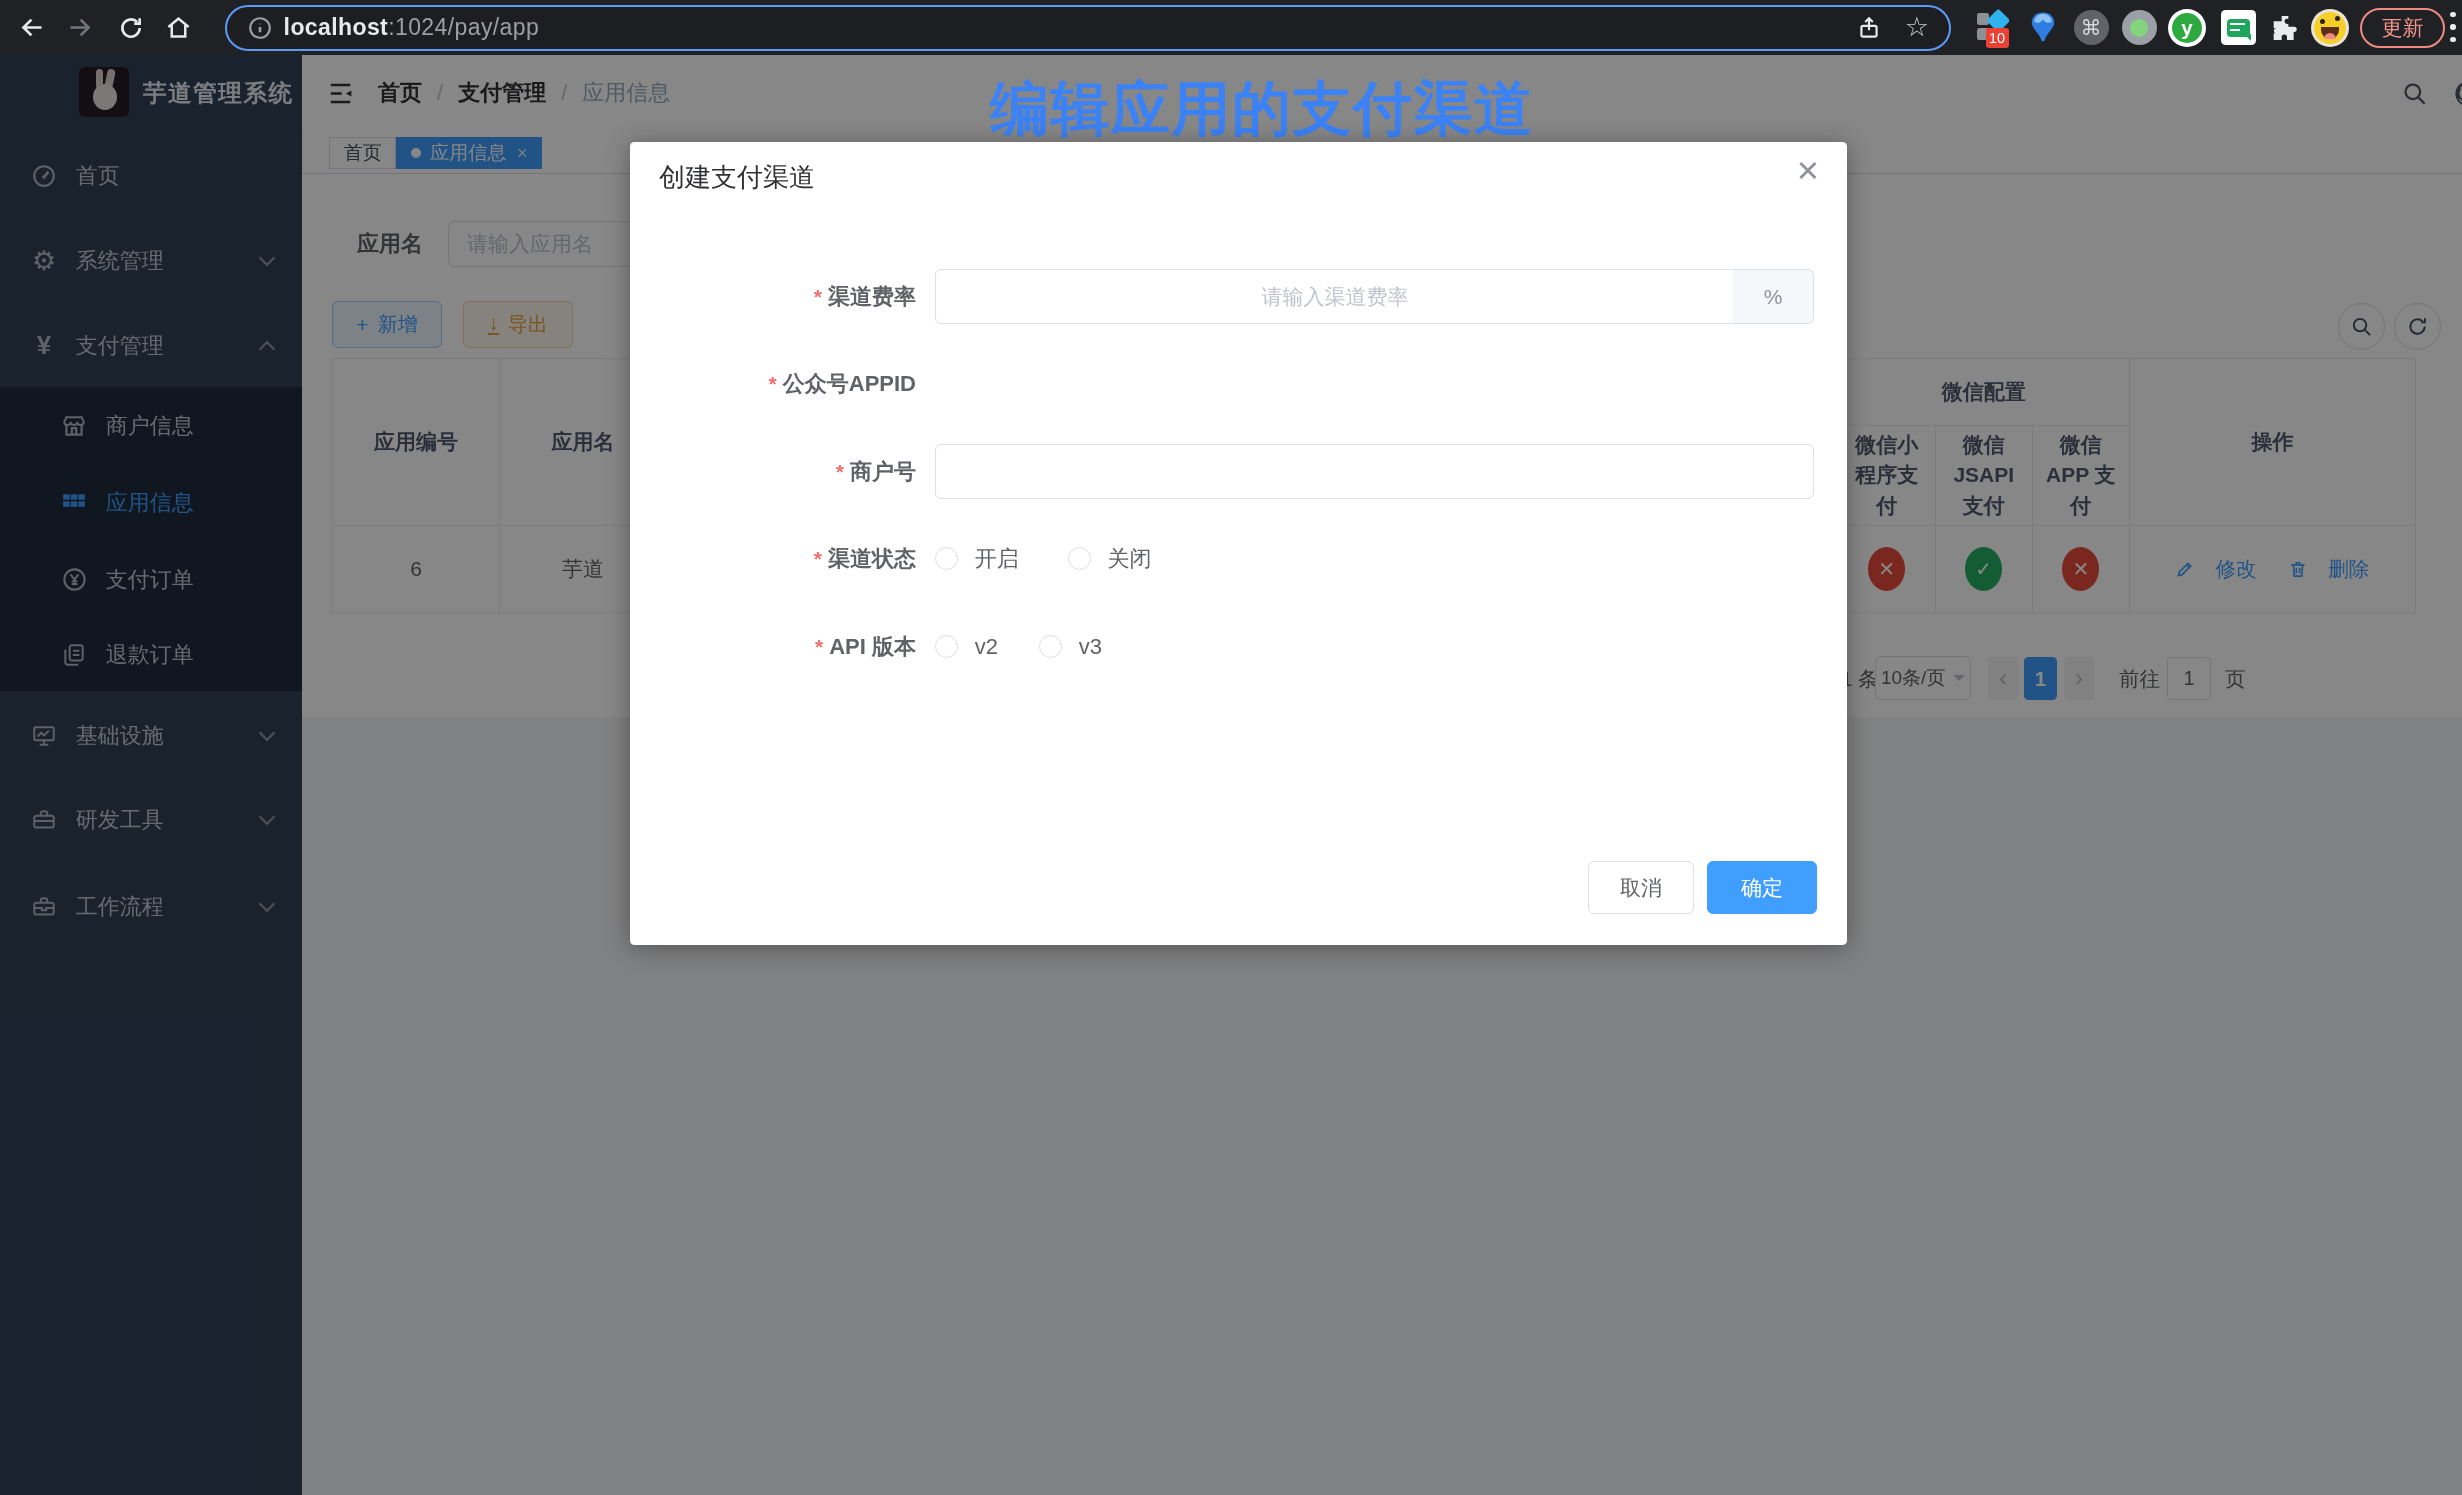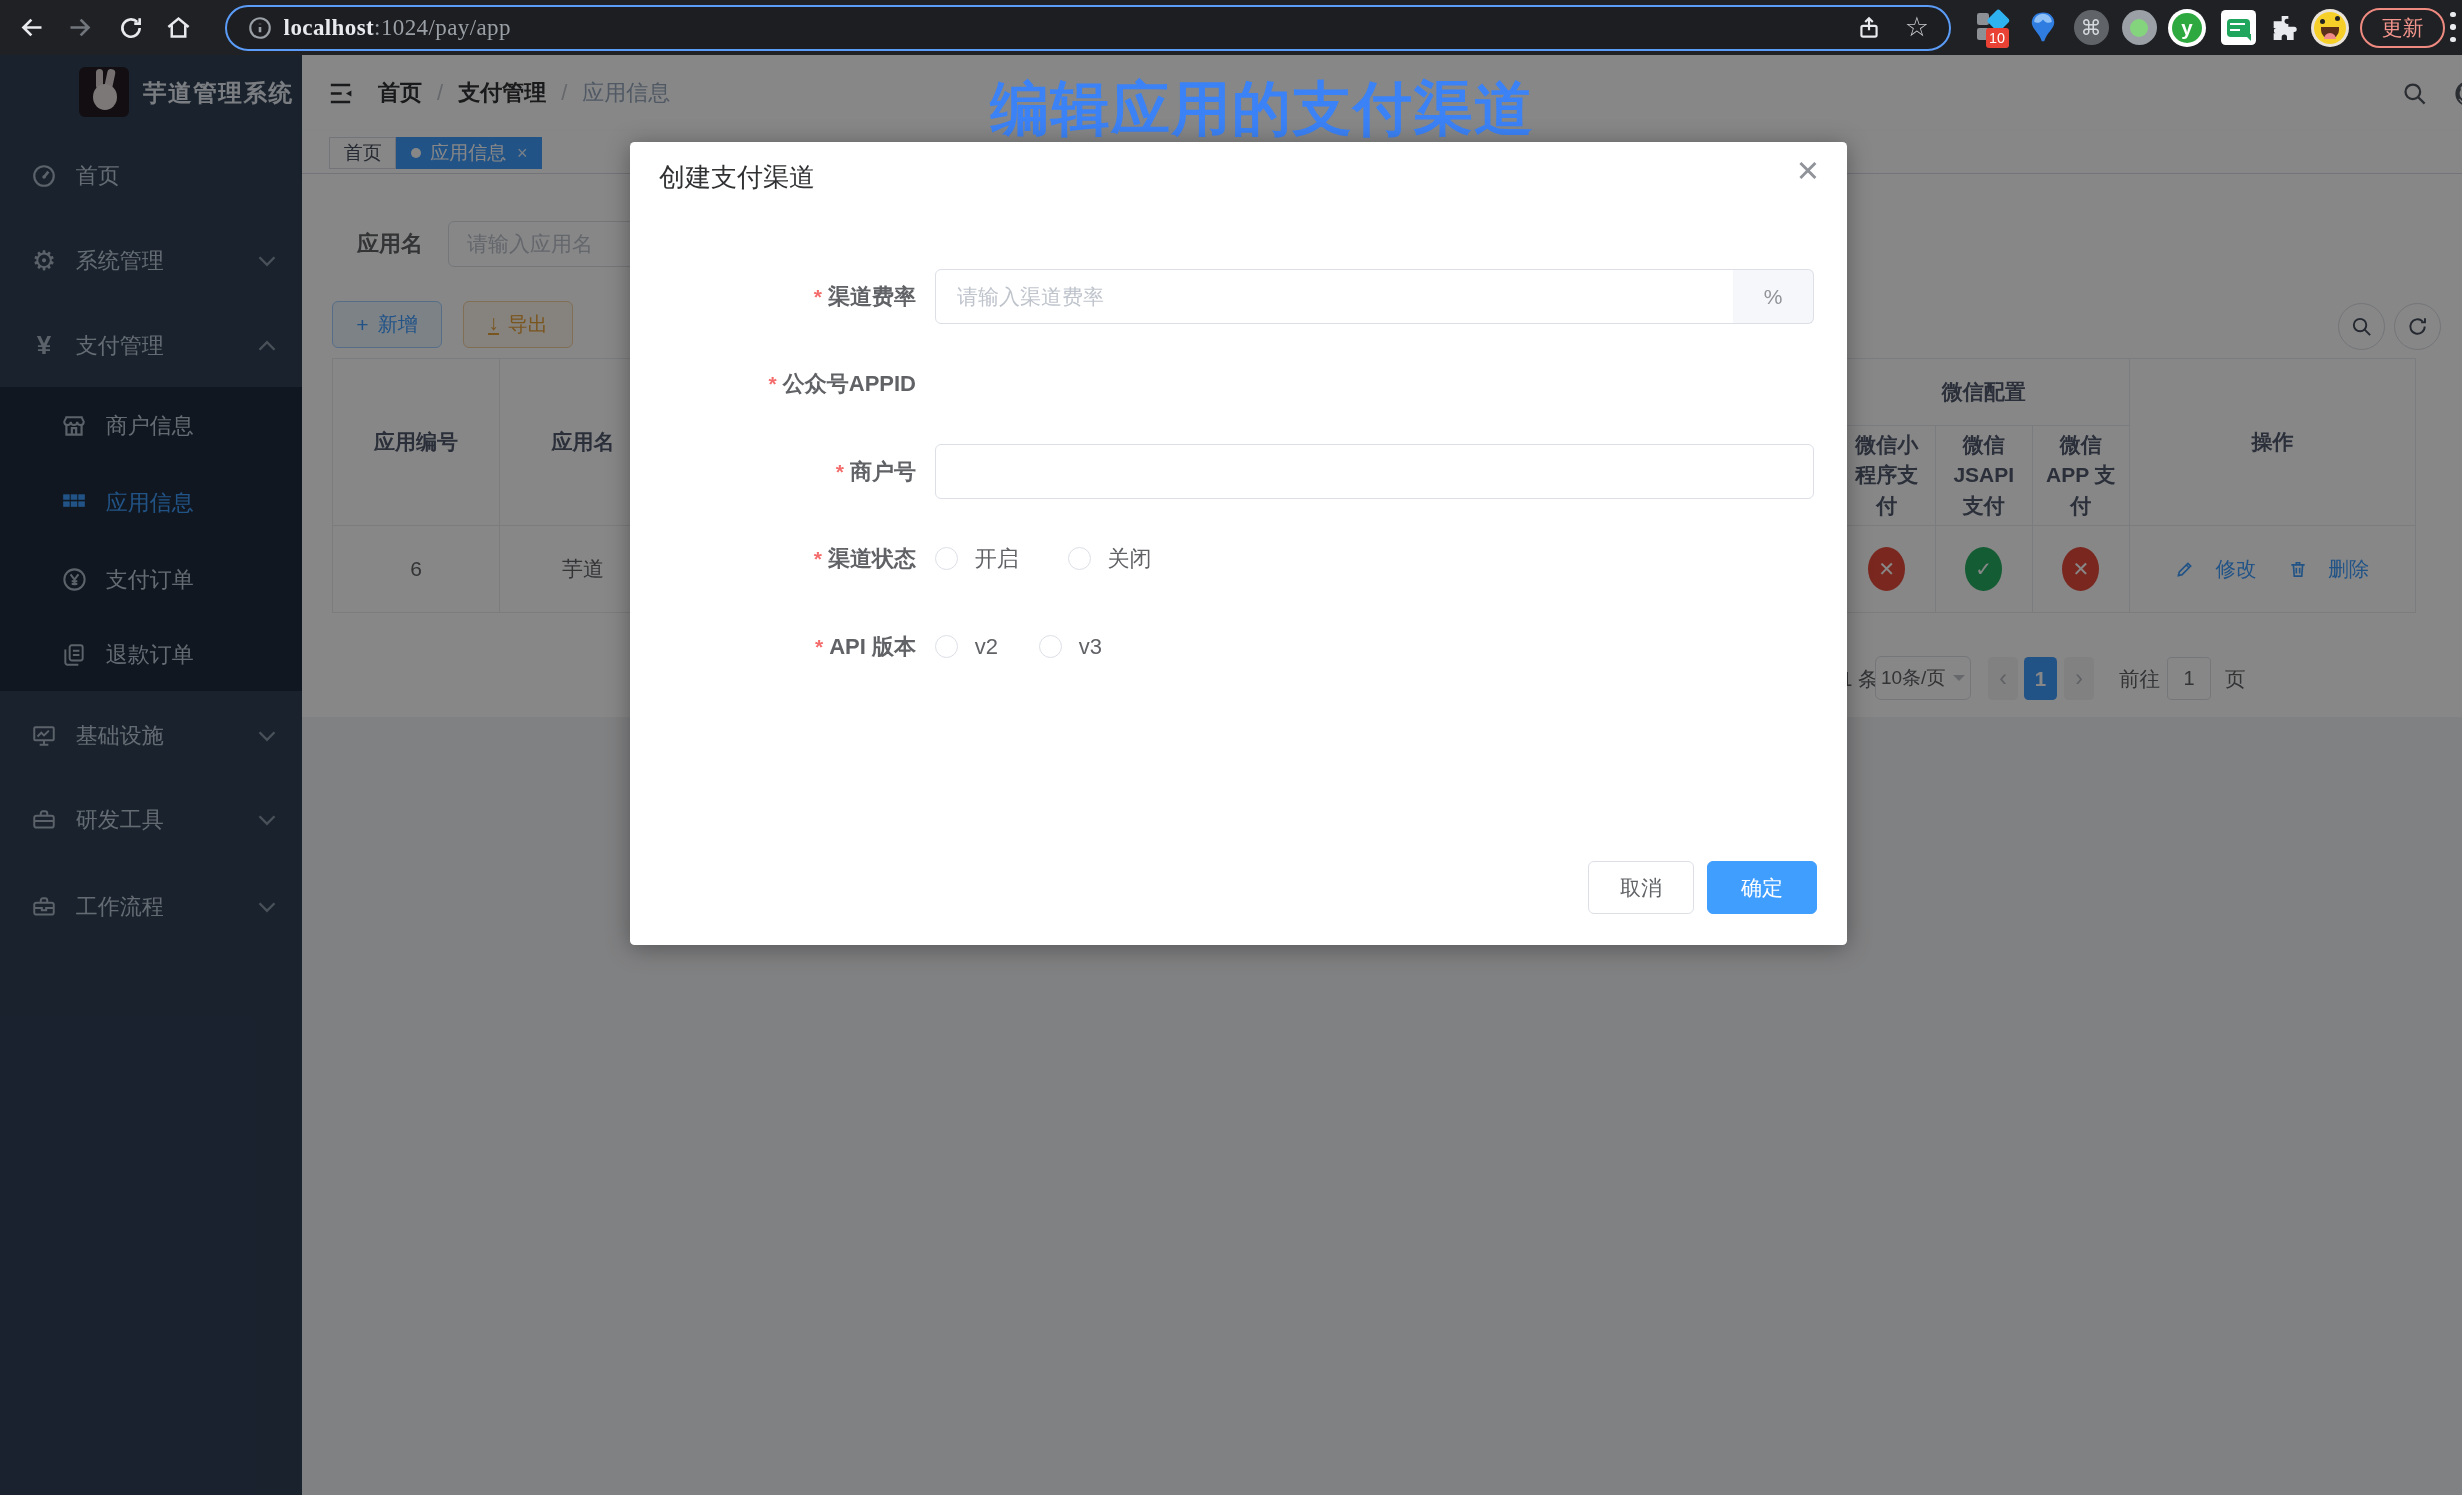--- a/index.html
+++ b/index.html
@@ -3,21 +3,21 @@
 <meta charset="utf-8">
 <style>
   * { margin:0; padding:0; box-sizing:border-box; }
   html,body { width:2462px; height:1495px; background:#202124; }
   body { font-family:"Liberation Sans","DejaVu Sans",sans-serif; }
   .screen { position:relative; width:2462px; height:1495px; overflow:hidden; }
 
   
   .chrome { position:absolute; left:0; top:0; width:2462px; height:55px; background:#202124; }
   .chrome .navbtn { position:absolute; top:7.6px; width:40px; height:40px; display:flex; align-items:center; justify-content:center; color:#e8eaed; border-radius:50%; }
-  .urlpill { position:absolute; left:225px; top:4.6px; width:1726px; height:46px; background:#1d1e21; border:2.3px solid #5b9cf8; border-radius:23px; display:flex; align-items:center;font-family:Liberation Serif, serif; }
+  .urlpill { position:absolute; left:225px; top:4.6px; width:1726px; height:46px; background:#1d1e21; border:2.3px solid #5b9cf8; border-radius:23px; display:flex; align-items:center; }
   .urltext { font-size:23px; margin-left:10.6px; letter-spacing:0.4px; }
   .urltext .host { color:#e8eaed; font-weight:700; }
   .urltext .rest { color:#9aa0a6; }
   .ext { position:absolute; top:7.6px; width:40px; height:40px; display:flex; align-items:center; justify-content:center; }
   .update-pill { position:absolute; left:2360px; top:7.6px; width:85px; height:40px; border:2.3px solid #ef8a80; border-radius:20px; color:#f3958c; font-size:21px; display:flex; align-items:center; justify-content:center; }
   .kebab { position:absolute; left:2450px; top:12px; width:6px; height:30px; display:flex; flex-direction:column; justify-content:space-between; align-items:center; }
   .kebab i { width:5.3px; height:5.3px; border-radius:50%; background:#e8eaed; }
 
   
   .app { position:absolute; left:0; top:55px; width:2462px; height:1440px; background:#f2f3f5; }
@@ -90,21 +90,21 @@
 
   
   .modal { position:absolute; left:630px; top:142px; width:1217px; height:803px; background:#fff; border-radius:4.6px; box-shadow:0 3px 23px rgba(0,0,0,.35); z-index:50; }
   .m-title { position:absolute; left:29px; top:18px; font-size:26px; color:#303133; }
   .m-close { position:absolute; right:27px; top:15px; font-size:29px; color:#909399; cursor:pointer; line-height:1; }
   .m-row { position:absolute; left:0; width:1217px; height:55px; }
   .m-label { position:absolute; left:0; top:0; width:286px; height:55px; display:flex; align-items:center; justify-content:flex-end; font-size:22px; font-weight:700; color:#606266; }
   .m-label .req { color:#f56c6c; margin-right:6px; font-size:21px; }
   .m-input { position:absolute; left:305px; top:0; width:879px; height:55px; border:1.5px solid #dcdfe6; border-radius:6px; font-size:21px; color:#606266; padding:0 21px; outline:none; background:#fff; font-family:inherit; }
   .m-input::placeholder { color:#bfc4cc; }
-  .m-input.with-append { width:800px; border-top-right-radius:0; border-bottom-right-radius:0; }
+  .m-input.with-append { width:800px; border-top-right-radius:0; border-bottom-right-radius:0;text-align:center; }
   .m-append { position:absolute; left:1103px; top:0; width:81px; height:55px; background:#f5f7fa; border:1.5px solid #dcdfe6; border-left:none; border-radius:0 6px 6px 0; display:flex; align-items:center; justify-content:center; font-size:21px; color:#909399; }
   .radio-group { position:absolute; left:305px; top:0; height:55px; display:flex; align-items:center; gap:0; }
   .radio-item { display:flex; align-items:center; margin-right:49px; cursor:pointer; }
   .radio-circle { width:23px; height:23px; border:1.5px solid #dcdfe6; border-radius:50%; background:#fff; }
   .radio-text { margin-left:16.7px; font-size:22px; color:#606266; }
   .m-btn { position:absolute; height:53px; border-radius:6px; font-size:21px; display:flex; align-items:center; justify-content:center; cursor:pointer; }
   .m-cancel { left:958px; top:719px; width:106px; background:#fff; border:1.5px solid #dcdfe6; color:#606266; }
   .m-confirm { left:1077px; top:719px; width:110px; background:#409eff; border:1.5px solid #409eff; color:#fff; }
 
   svg.s { display:block; }

